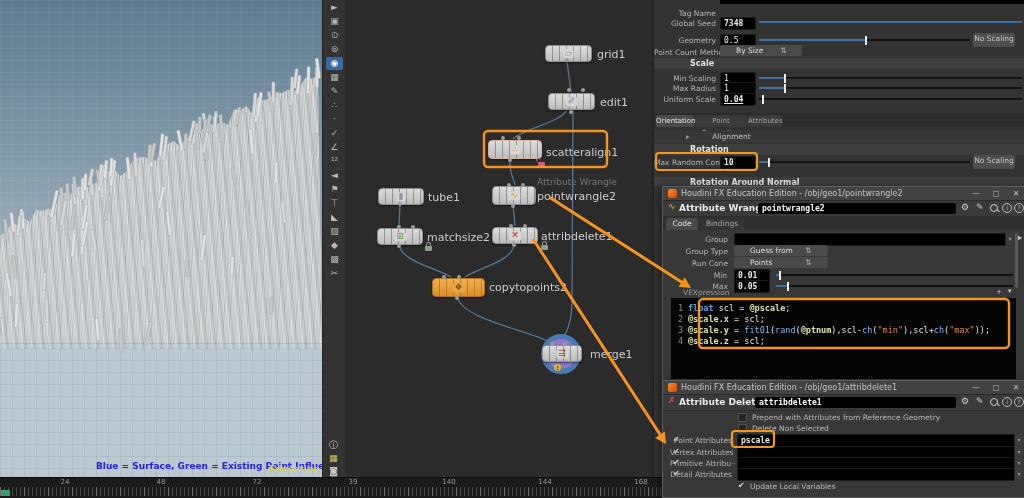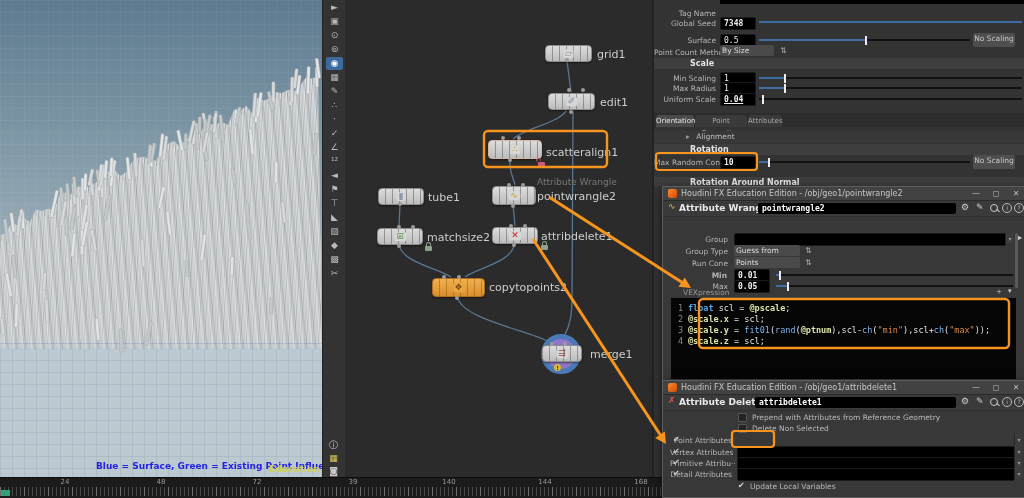--- a/index.html
+++ b/index.html
@@ -47,21 +47,21 @@
       font:8px "DejaVu Sans Mono",monospace;padding:1px 3px;height:9px;line-height:9px;white-space:nowrap;}
   .pfield.bold{font-weight:bold;}
   .track{position:absolute;height:2px;background:#121212;}
   .tfill{position:absolute;height:2px;background:#3d6da3;}
   .thandle{position:absolute;width:2px;height:9px;background:#ececec;top:-3.5px;}
   .pbtn{position:absolute;background:#4e4e4e;border-radius:2px;color:#c9c9c9;font-size:7.5px;
       text-align:center;height:14px;line-height:11px;}
   .psect{position:absolute;left:0;width:372px;height:11px;background:#3e3e3e;color:#e4e4e4;
       font-weight:bold;font-size:8px;line-height:11px;padding-left:0;text-indent:36px;}
   .pdd{position:absolute;background:#4a4a4a;border-radius:2px;color:#ddd;font-size:7.5px;
-      height:11px;line-height:11px;padding:0 2px;}
+      height:11px;line-height:11px;padding:0 16px;}
   .updn{position:absolute;color:#aaa;font-size:8px;}
   .ptab{position:absolute;height:12px;line-height:12px;font-size:7px;color:#a8a8a8;background:#3a3a3a;
       border-radius:3px 3px 0 0;text-align:center;}
   .ptab.on{background:#4a4a4a;color:#e8e8e8;}
   
   .win{position:absolute;background:#383838;border:1px solid #5e5e5e;box-shadow:0 3px 10px rgba(0,0,0,.6);}
   .titlebar{position:absolute;left:0;top:0;right:0;height:13px;background:#424242;border-bottom:1px solid #2a2a2a;}
   .houicon{position:absolute;left:5px;top:2px;width:9px;height:9px;border-radius:2px;
       background:linear-gradient(135deg,#ff8a2a,#cf4a08);}
   .wtitle{position:absolute;left:18px;top:2px;font-size:8px;color:#c6c6c6;white-space:nowrap;}
@@ -361,21 +361,21 @@
 
   <div class="abs" id="params">
     <div class="abs" style="left:66px;top:0;width:304px;height:4px;background:#000;"></div>
 
     <div class="plbl" style="left:0;top:9px;">Tag Name</div>
 
     <div class="plbl" style="left:0;top:19px;">Global Seed</div>
     <div class="pfield bold" style="left:66px;top:17px;width:28px;">7348</div>
     <div class="tfill" style="left:105px;top:21px;width:263px;"></div>
 
-    <div class="plbl" style="left:0;top:36px;">Surface</div>
+    <div class="plbl" style="left:0;top:36px;">Geometry</div>
     <div class="pfield" style="left:66px;top:34px;width:28px;">0.5</div>
     <div class="track" style="left:105px;top:39px;width:211px;">
       <div class="tfill" style="left:0;top:0;width:106px;"></div>
         <div class="thandle" style="left:106px;"></div>
       </div>
     <div class="pbtn" style="left:319px;top:33px;width:42px;">No Scaling</div>
 
     <div class="plbl" style="left:0;top:48px;">Point Count Method</div>
     <div class="pdd" style="left:66px;top:45px;width:50px;">By Size</div>
     <div class="updn" style="left:126px;top:46px;">⇅</div>
@@ -402,21 +402,21 @@
       <div class="thandle" style="left:3px;"></div>
       </div>
 
     <div class="abs" style="left:0;top:113px;width:372px;height:14px;background:#2c2c2c;"></div>
     <div class="ptab on" style="left:2px;top:115px;width:38px;">Orientation</div>
     <div class="ptab" style="left:41px;top:115px;width:52px;">Point Generation</div>
     <div class="ptab" style="left:94px;top:115px;width:34px;">Attributes</div>
 
     <div class="abs" style="left:0;top:131px;width:372px;height:12px;background:#383838;color:#c0c0c0;font-size:7.5px;line-height:12px;">
       <span style="margin-left:32px;color:#999;">▸</span>
-      <span style="margin-left:4px;">Alignment</span></div>
+      <span style="margin-left:20px;">Alignment</span></div>
 
     <div class="psect" style="top:144px;">Rotation</div>
 
     <div class="plbl" style="left:0;top:158px;width:60px;">Max Random Cone··</div>
     <div class="pfield bold" style="left:66px;top:156px;width:28px;">10</div>
     <div class="track" style="left:105px;top:161px;width:211px;">
       <div class="tfill" style="left:0;top:0;width:9px;"></div>
         <div class="thandle" style="left:9px;"></div>
       </div>
     <div class="pbtn" style="left:319px;top:155px;width:42px;">No Scaling</div>
@@ -447,35 +447,39 @@
     <div class="wtoolbar" style="top:14px;">
       <span class="wicon" style="left:5px;color:#e0b840;">∿</span>
       <div class="wtype" style="left:16px;top:2px;">Attribute Wrangle</div>
       <div class="wname" style="left:95px;top:2px;width:190px;">pointwrangle2</div>
       <span class="wicon" style="left:298px;top:1px;">⚙</span>
       <span class="wicon" style="left:313px;top:1px;">✎</span>
       <span class="mag" style="left:327px;top:3px;"></span>
       <span class="circ" style="left:339px;top:2px;">i</span>
       <span class="circ" style="left:351px;top:2px;">?</span>
     </div>
+    <div class="abs" style="left:0;top:29px;width:362px;height:14px;background:#2f2f2f;">
+      <div class="wtab on" style="left:3px;top:2px;width:32px;">Code</div>
+      <div class="wtab" style="left:37px;top:2px;width:44px;">Bindings</div>
+    </div>
 
     <div class="plbl" style="left:3px;top:48px;">Group</div>
     <div class="pfield" style="left:71px;top:46px;width:264px;"></div>
     <div class="ddbox" style="left:342px;top:46px;">▾</div>
     <span class="wicon" style="left:353px;top:45px;color:#ccc;font-size:8px;">▶</span>
 
     <div class="plbl" style="left:3px;top:60px;">Group Type</div>
     <div class="pdd" style="left:71px;top:58px;width:62px;">Guess from Group</div>
     <div class="updn" style="left:142px;top:59px;">⇅</div>
 
     <div class="plbl" style="left:3px;top:72px;">Run Cone</div>
     <div class="pdd" style="left:71px;top:70px;width:62px;">Points</div>
     <div class="updn" style="left:142px;top:71px;">⇅</div>
 
-    <div class="plbl" style="left:2px;top:84px;font-weight:bold;">Min</div>
+    <div class="plbl" style="left:2px;top:84px;">Min</div>
     <div class="pfield bold" style="left:71px;top:82px;width:28px;">0.01</div>
     <div class="track" style="left:113px;top:87px;width:237px;">
       <div class="tfill" style="left:0;top:0;width:3px;"></div>
         <div class="thandle" style="left:3px;"></div>
       </div>
 
     <div class="plbl" style="left:3px;top:95px;">Max</div>
     <div class="pfield bold" style="left:71px;top:93px;width:28px;">0.05</div>
     <div class="track" style="left:113px;top:98px;width:237px;">
       <div class="tfill" style="left:0;top:0;width:11px;"></div>
@@ -516,20 +520,21 @@
     </div>
 
     <div class="chkbox" style="left:75px;top:32px;"></div>
     <div class="clabel" style="left:89px;top:32px;">Prepend with Attributes from Reference Geometry</div>
 
     <div class="chkbox" style="left:75px;top:43px;"></div>
     <div class="clabel" style="left:89px;top:43px;">Delete Non Selected</div>
 
     <div class="chkmark" style="left:10px;top:55px;">✔</div>
     <div class="plbl" style="left:7px;top:55px;">Point Attributes</div>
+    <div class="pfield bold" style="left:74px;top:53px;width:270px;">pscale</div>
     <div class="ddbox" style="left:351px;top:53px;">▾</div>
 
     <div class="chkmark" style="left:10px;top:67px;">✔</div>
     <div class="plbl" style="left:7px;top:67px;">Vertex Attributes</div>
     <div class="pfield" style="left:74px;top:65px;width:270px;"></div>
     <div class="ddbox" style="left:351px;top:65px;">▾</div>
 
     <div class="chkmark" style="left:10px;top:78px;">✔</div>
     <div class="plbl" style="left:7px;top:78px;">Primitive Attribu··</div>
     <div class="pfield" style="left:74px;top:76px;width:270px;"></div>

